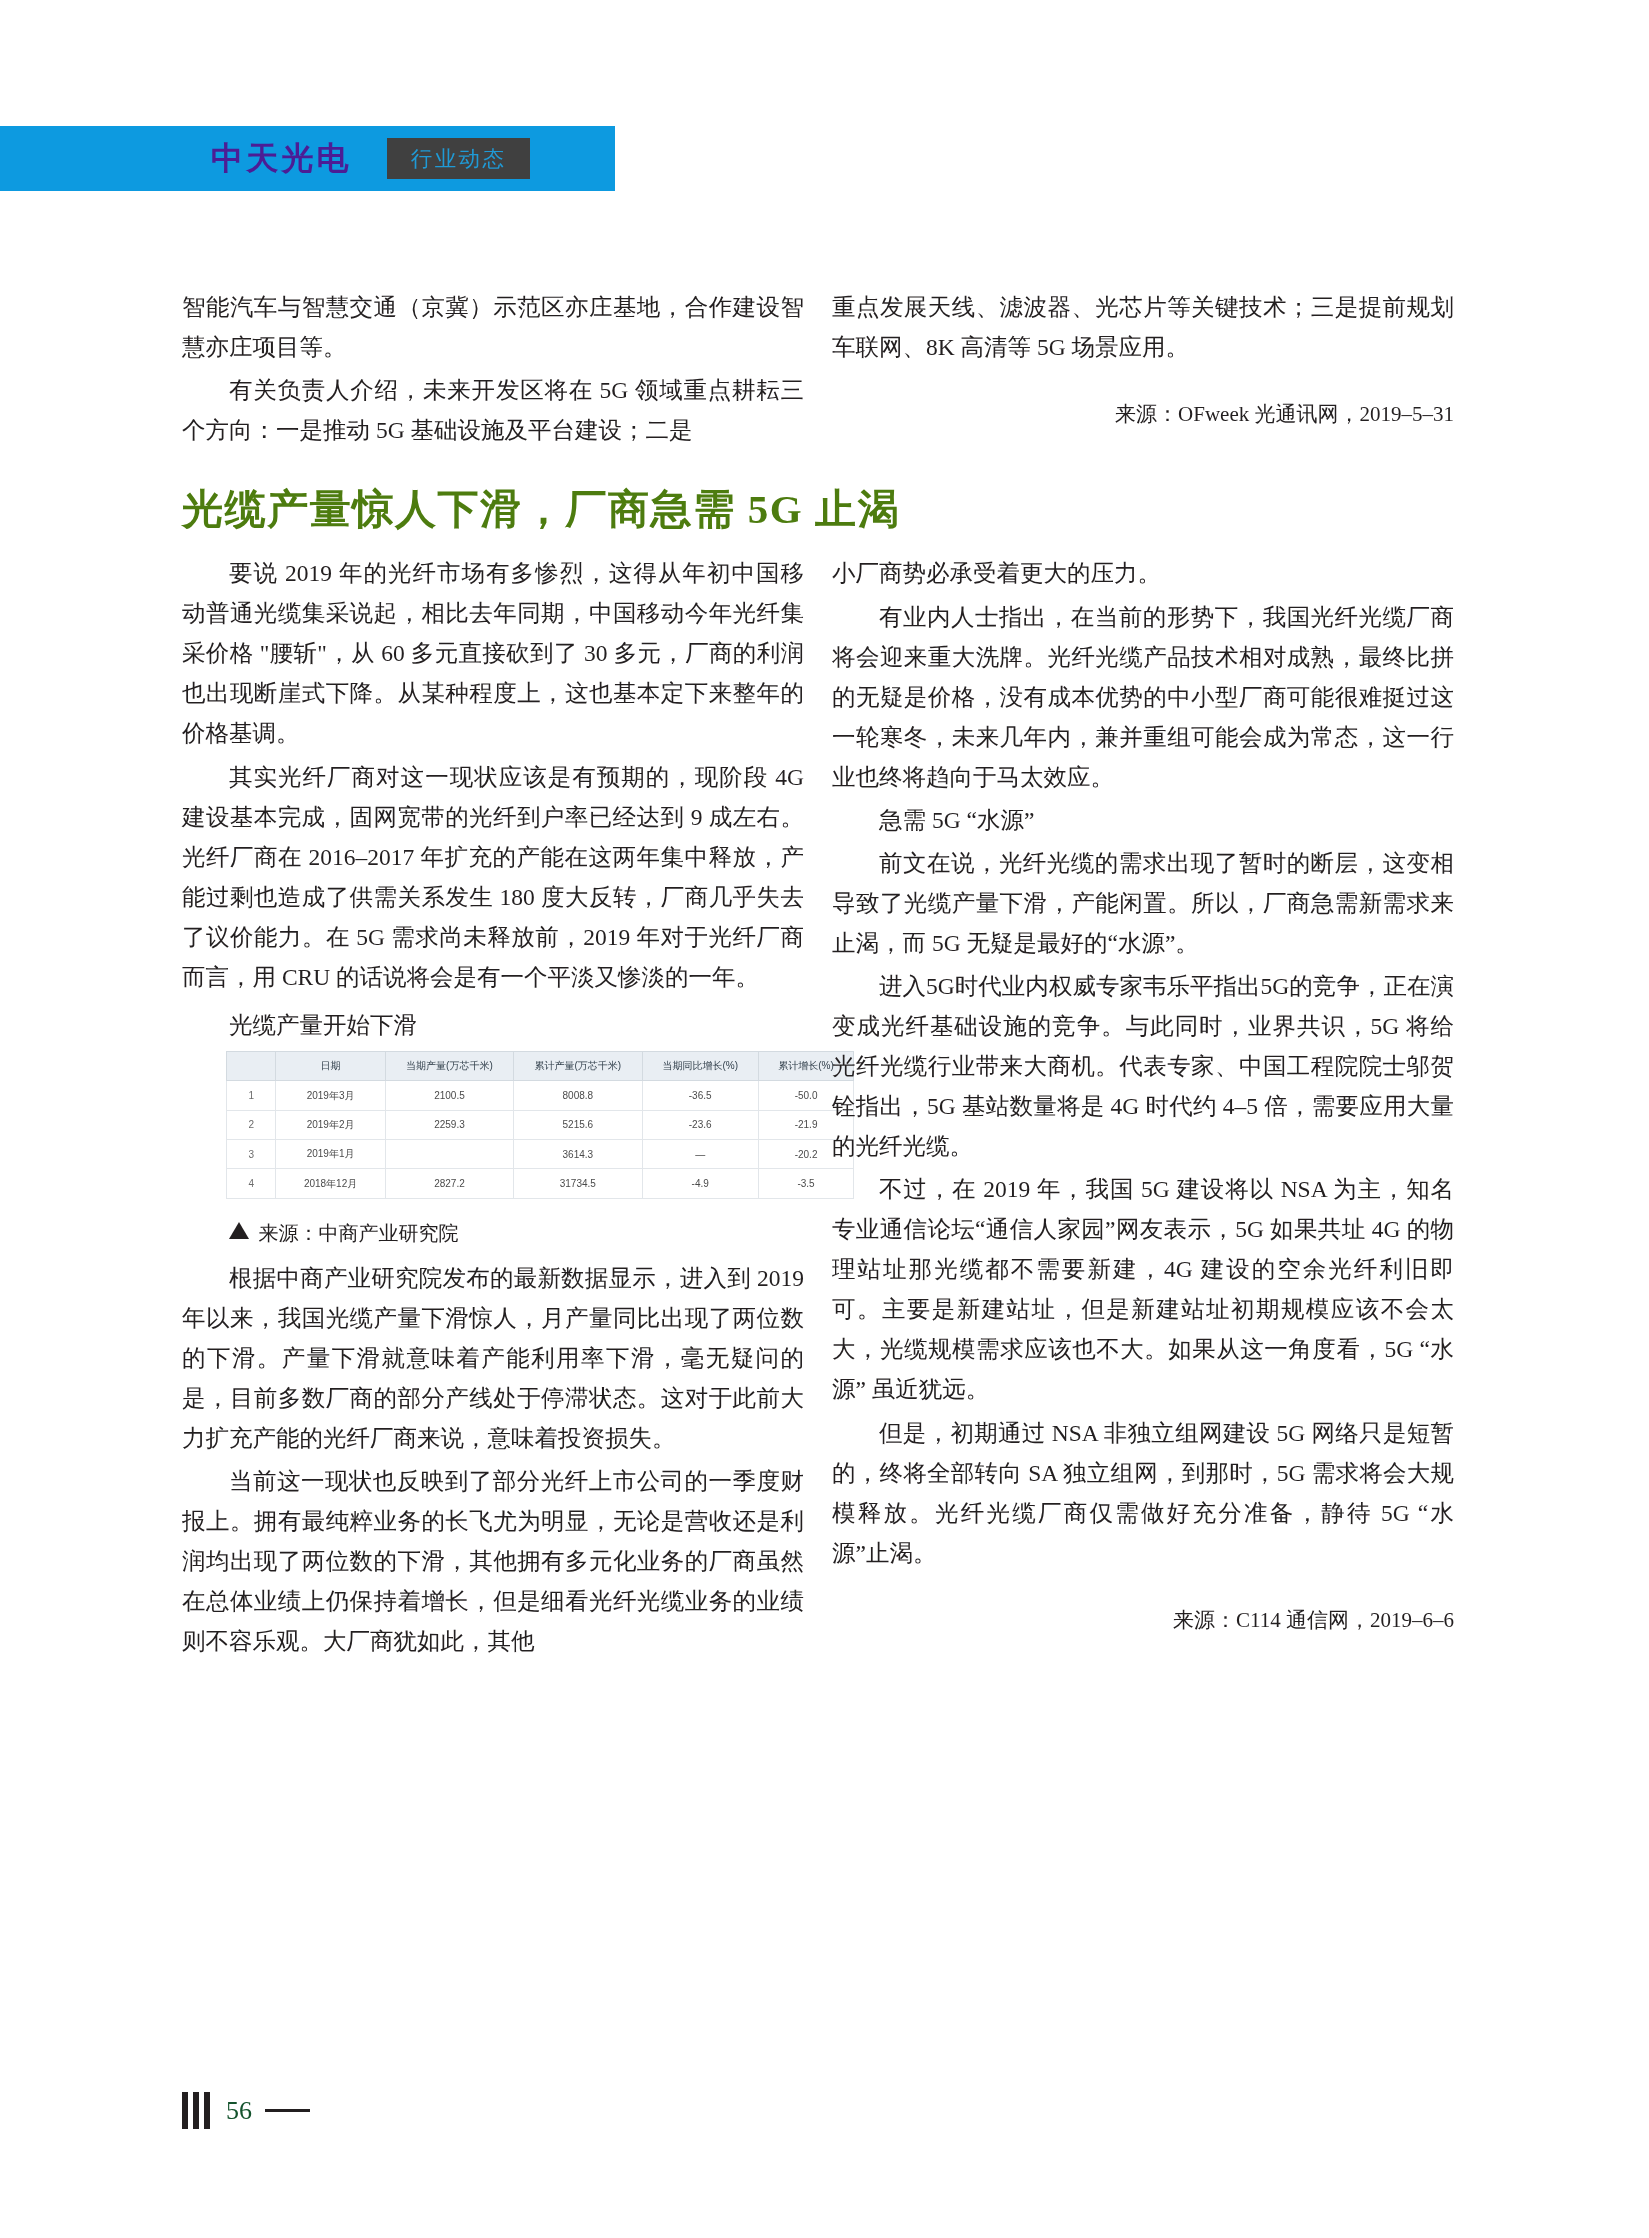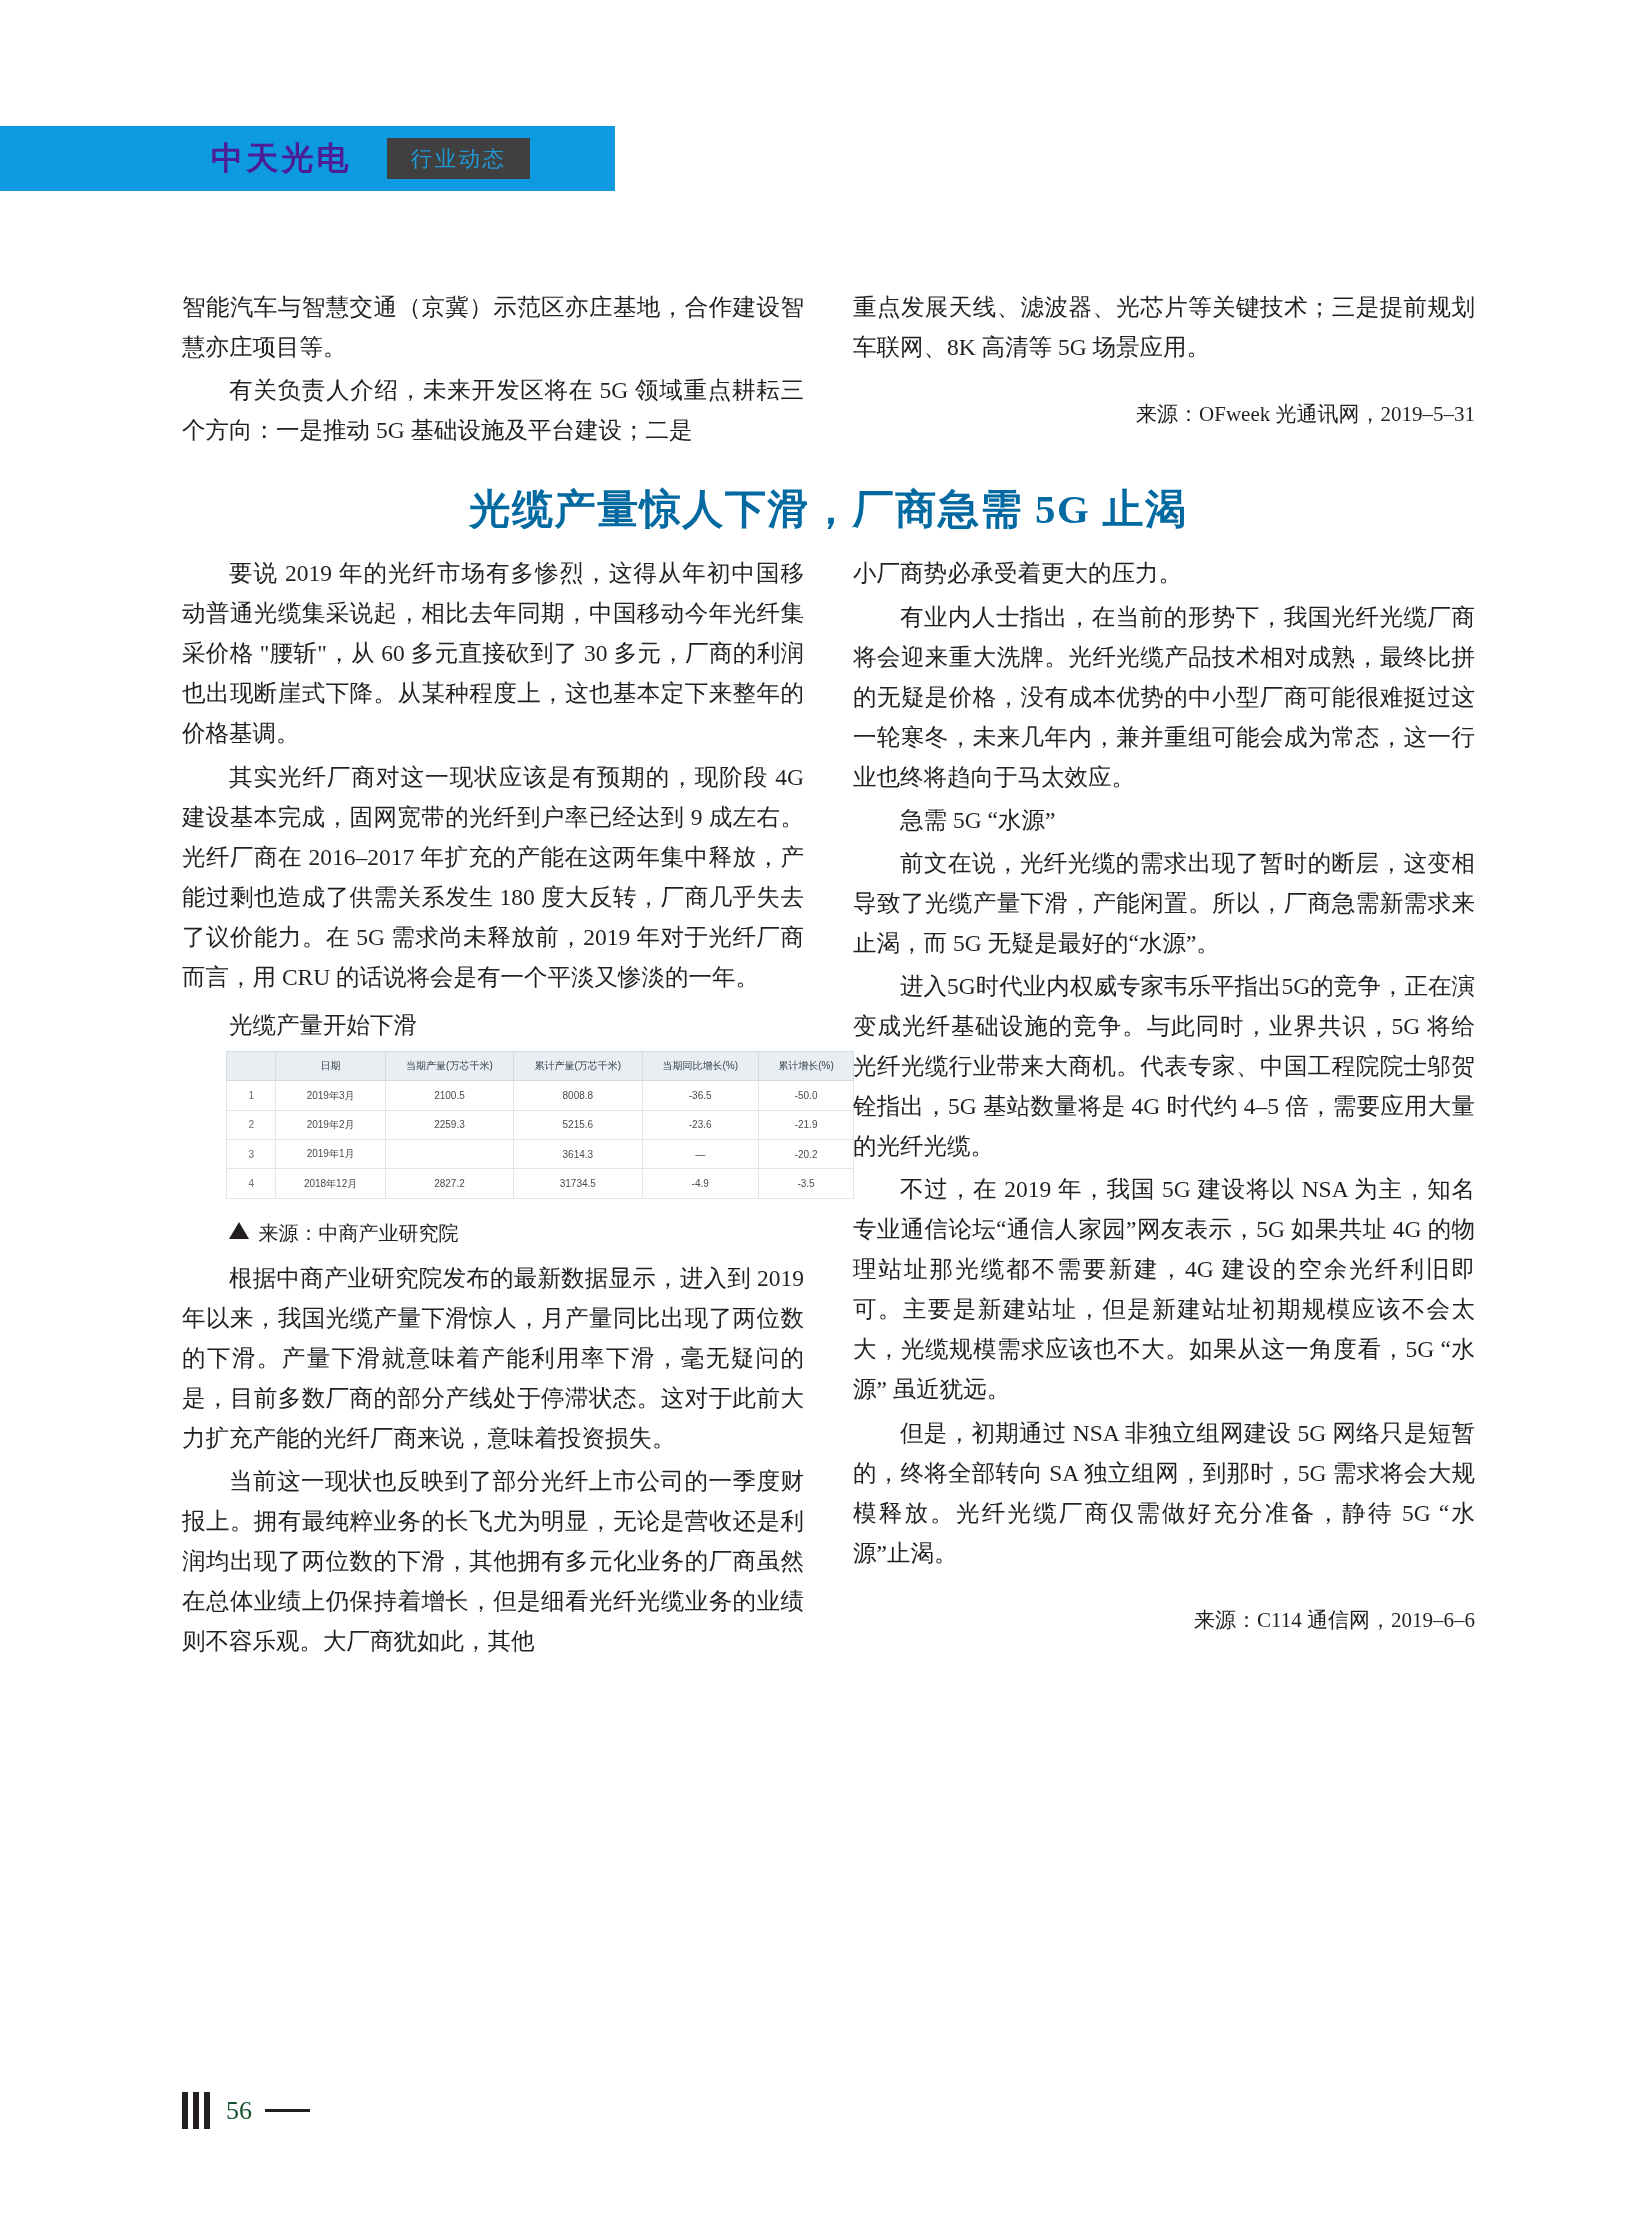--- a/index.html
+++ b/index.html
@@ -54,21 +54,21 @@
   
   .page {
     position: absolute;
     left: 182px;
     top: 287px;
     width: 1293px;
   }
 
   .cols {
     display: flex;
-    gap: 49px;
+    gap: 28px;
   }
   .col {
     width: 622px;
   }
 
   p.para {
     margin: 0 0 3.2px 0;
     font-size: 23.5px;
     line-height: 40px;
     text-align: justify;
@@ -81,24 +81,24 @@
   .src-line {
     margin-top: 27px;
     font-size: 21px;
     line-height: 40px;
     text-align: right;
   }
 
   
   .article-title {
     margin: 29px 0 16px 0;
-    text-align: center;
+    text-align: left;
     font-size: 41px;
     font-weight: bold;
-    color: #0369a1;
+    color: #4d7c0f;
     letter-spacing: 1.6px;
     font-family: "Liberation Serif", serif;
   }
 
   
   .fig-caption-title {
     margin: 8px 0 6.4px 0;
     font-size: 23.5px;
     line-height: 40px;
     text-indent: 47px;

